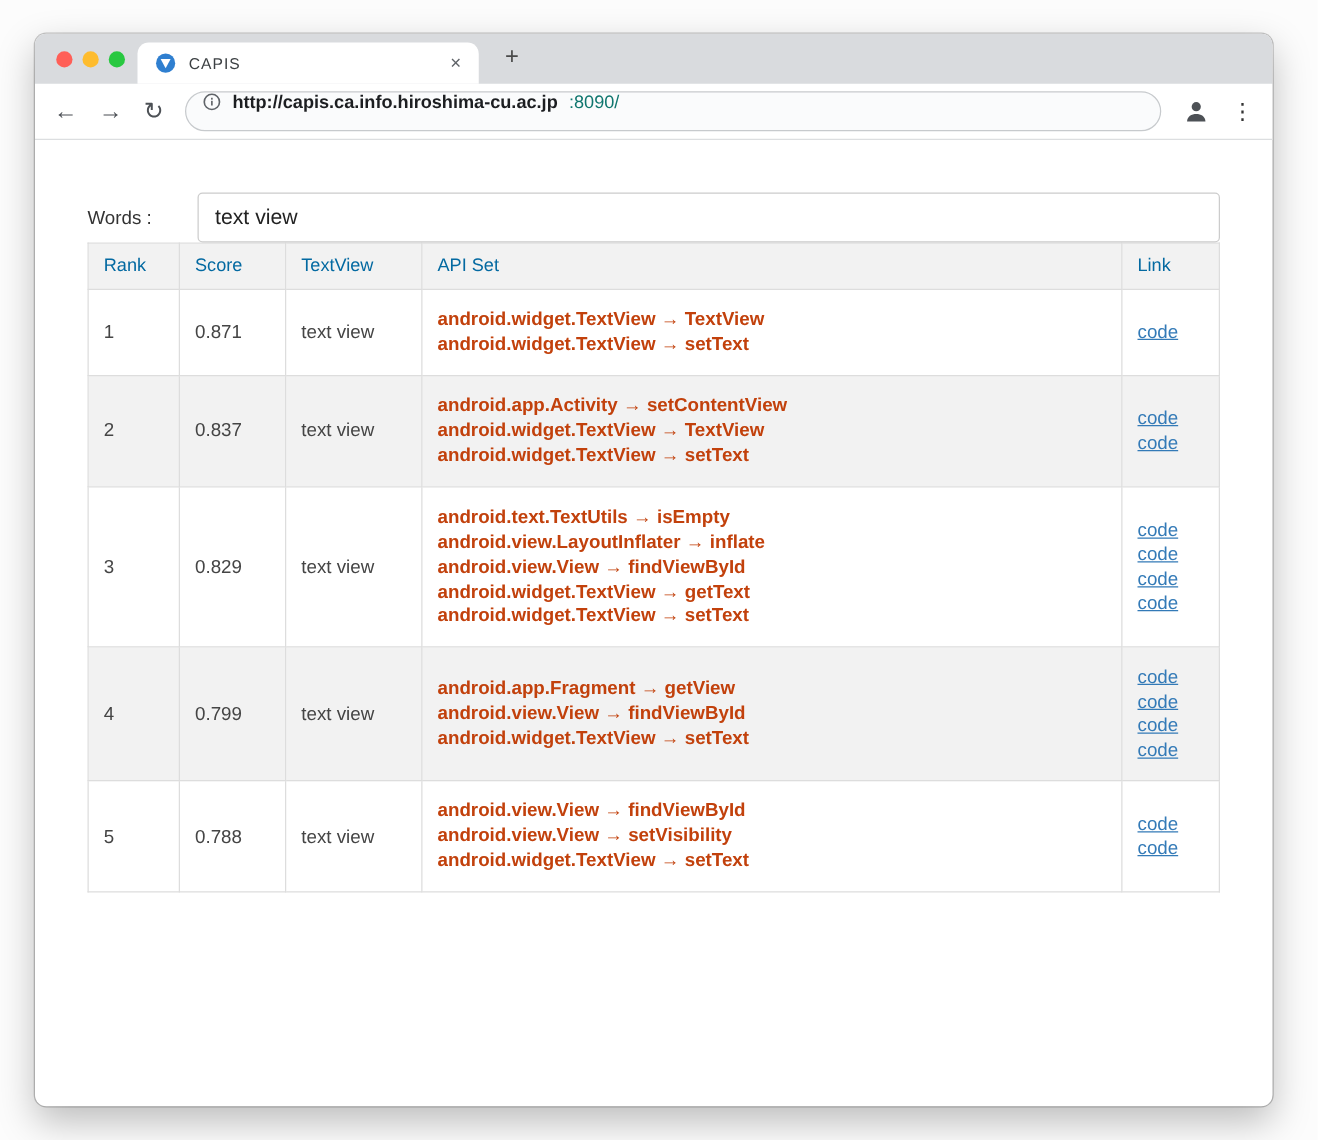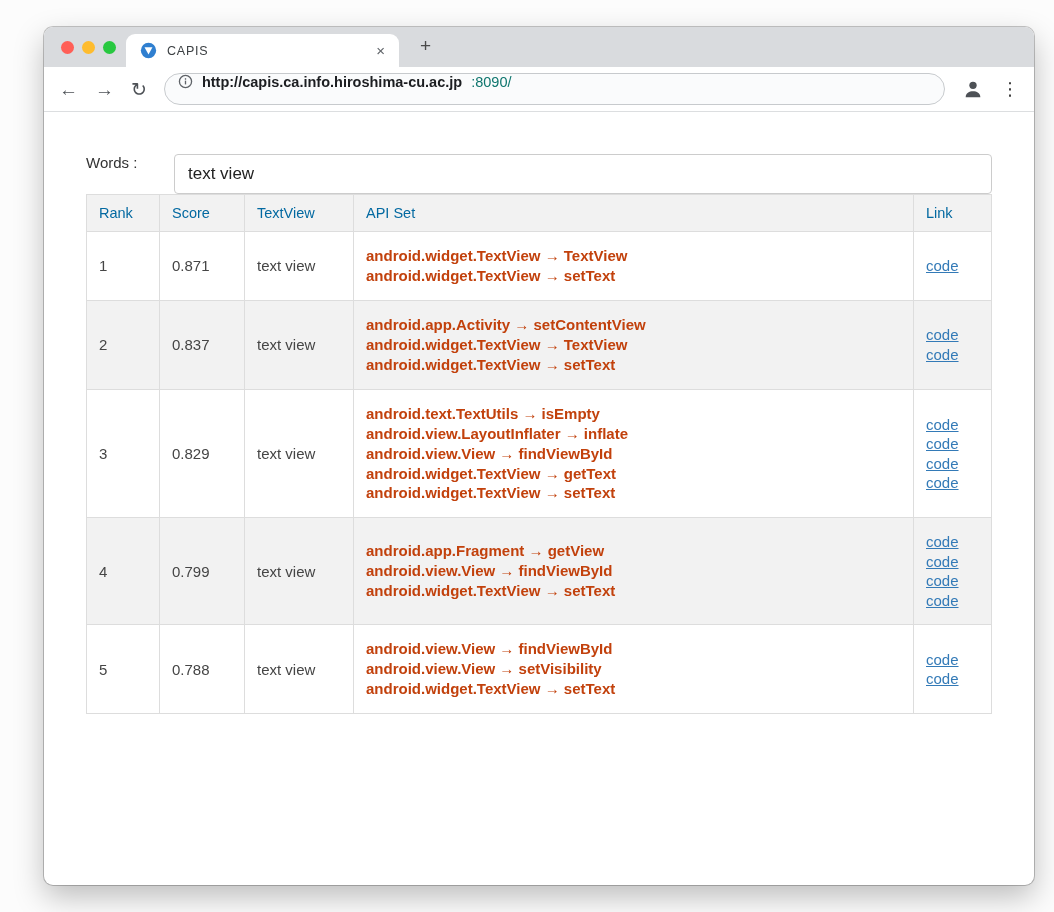--- a/index.html
+++ b/index.html
@@ -2,21 +2,21 @@
 <html><head>
 <meta charset="utf-8">
 <style>
   html,body{margin:0;padding:0;}
   body{
     width:1054px;height:912px;position:relative;overflow:hidden;
     background:#fcfcfc;
     font-family:"Liberation Sans", sans-serif;
   }
   .window{
-    position:absolute;left:44px;top:27px;width:990px;height:858px;
+    position:absolute;left:28px;top:27px;width:990px;height:858px;
     background:#fff;border-radius:9px;overflow:hidden;
     box-shadow:0 0 0 1px rgba(0,0,0,.22), 0 12px 30px rgba(0,0,0,.25);
   }
   
   .tabstrip{position:relative;height:40px;background:#d9dbde;}
   .lights{position:absolute;left:17px;top:14px;display:flex;gap:8px;}
   .light{width:13px;height:13px;border-radius:50%;display:inline-block;}
   .light.red{background:#ff5f57;}
   .light.yellow{background:#febc2e;}
   .light.green{background:#28c840;}
@@ -41,21 +41,21 @@
     display:flex;padding:0 13px;gap:9px;min-width:0;box-sizing:border-box;
   }
   .info-icon{display:flex;flex:none;}
   .url-main{font-weight:700;color:#1c1e21;font-size:14.5px;white-space:nowrap;}
   .url-port{color:#0f766e;font-size:14.5px;white-space:nowrap;}
   .avatar{display:flex;flex:none;}
   
   .content{padding:0 42px;}
   h1{margin:31px 0 0;font-size:27px;font-weight:400;color:#2d2d2d;}
   .mode{margin:24px 0 0;font-size:15.5px;color:#333;}
-  .words-row{margin-top:42px;display:flex;align-items:flex-start;}
+  .words-row{margin-top:42px;display:flex;align-items:center;}
   .words-label{font-size:15px;color:#333;width:88px;flex:none;}
   .words-input{
     flex:1;height:40px;box-sizing:border-box;border:1px solid #ccc;border-radius:4px;
     padding:0 13px;font-size:17px;color:#222;background:#fff;
     font-family:"Liberation Sans", sans-serif;
   }
   .result{margin:44px 0 12px;font-size:15px;color:#333;}
   table{width:100%;border-collapse:collapse;border:1px solid #ddd;table-layout:fixed;}
   th,td{border:1px solid #ddd;text-align:left;vertical-align:middle;box-sizing:border-box;}
   th{background:#f2f2f2;font-weight:400;color:#0369a1;font-size:14.5px;padding:10px 12px;}

